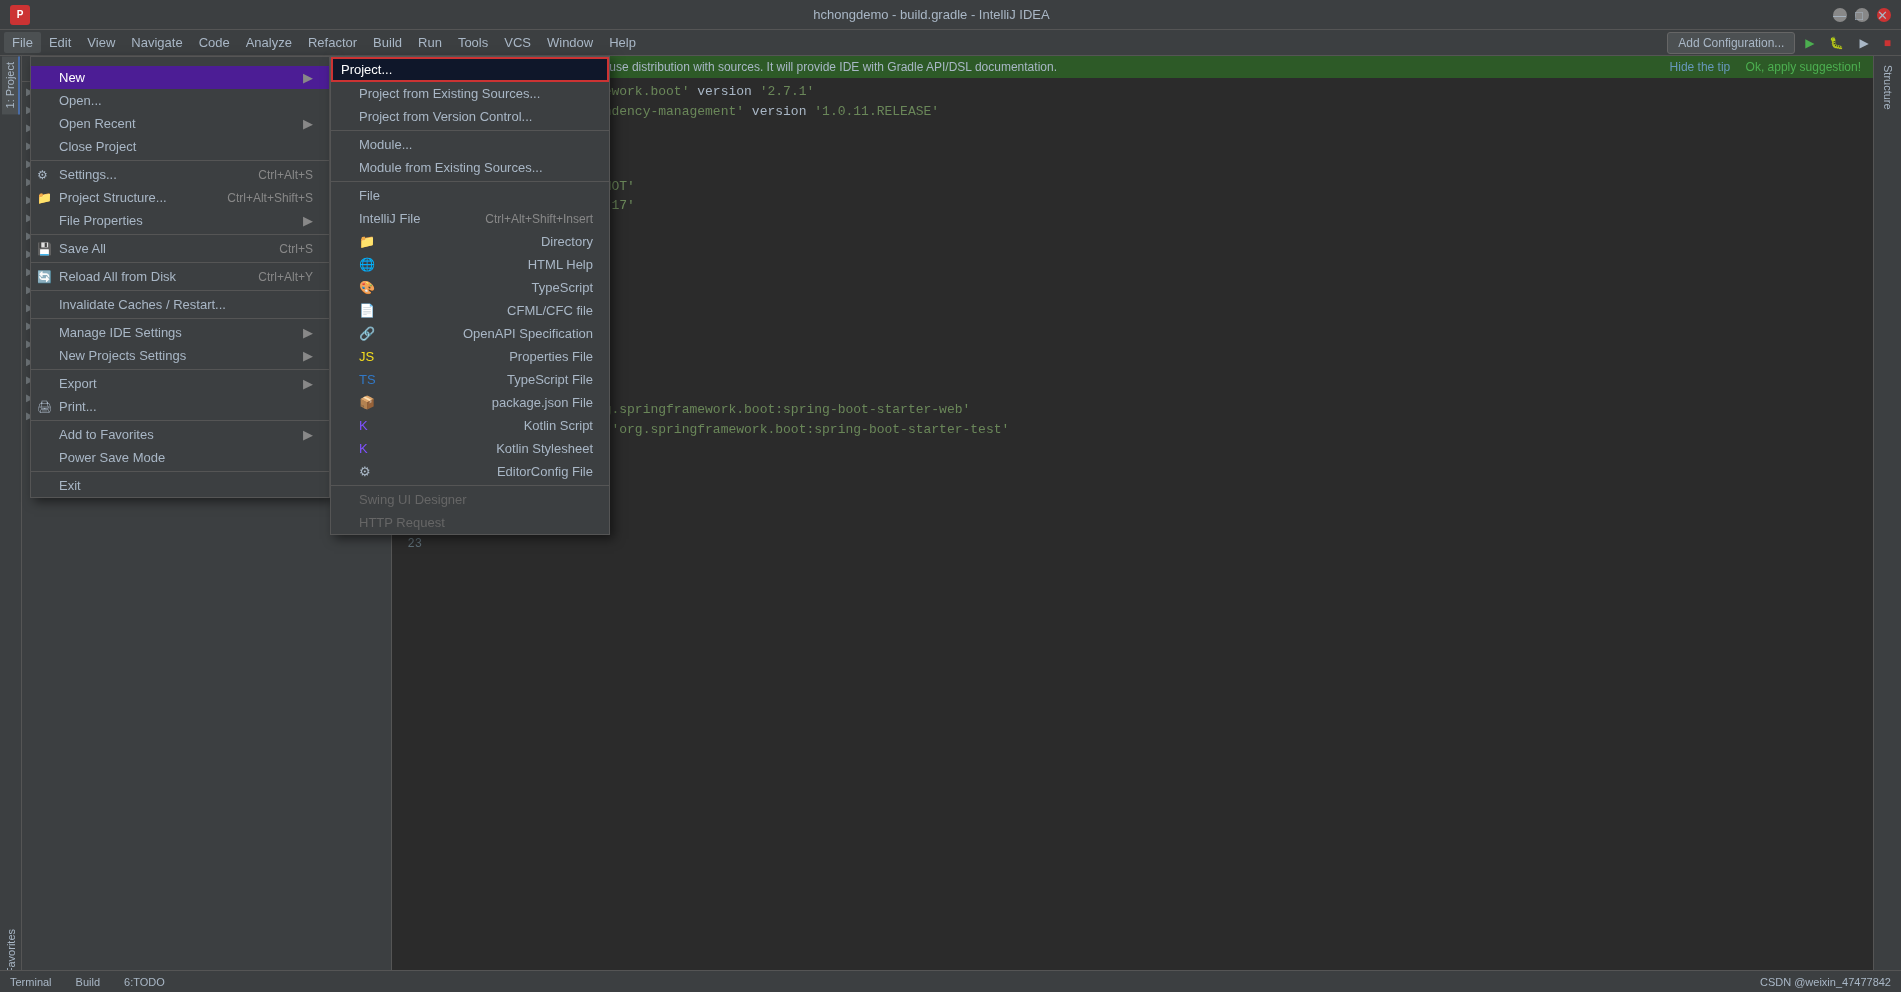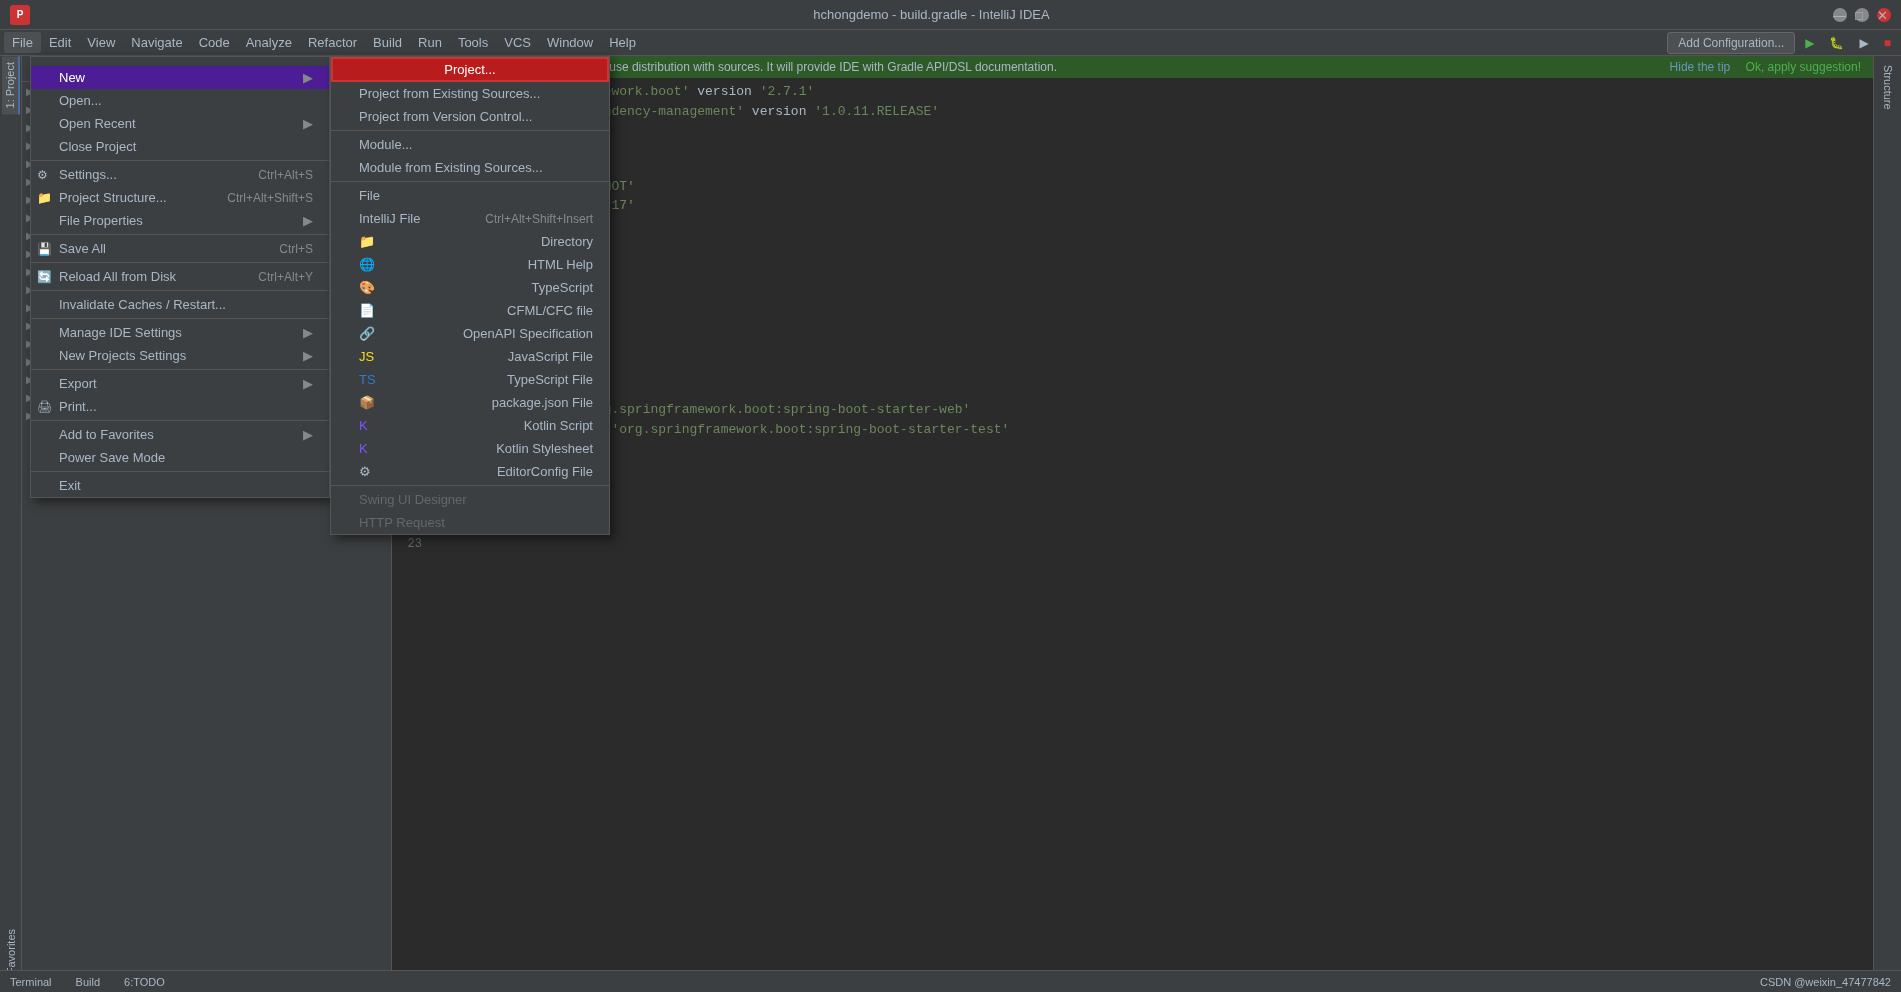--- a/index.html
+++ b/index.html
@@ -632,21 +632,21 @@
   <div class="menu-item">
     <span>Power Save Mode</span>
   </div>
   <div class="menu-separator"></div>
   <div class="menu-item">
     <span>Exit</span>
   </div>
 </div>
 
 <div class="new-submenu">
-  <div class="menu-item" style="background:#b91c1c; color:#fff; border:2px solid #cc3333; padding:3px 8px;justify-content:center;">
+  <div class="menu-item" style="background:#0f172a; color:#fff; border:2px solid #cc3333; padding:3px 8px;">
     <span>Project...</span>
   </div>
   <div class="menu-item">
     <span>Project from Existing Sources...</span>
   </div>
   <div class="menu-item">
     <span>Project from Version Control...</span>
   </div>
   <div class="menu-separator"></div>
   <div class="menu-item">
@@ -678,21 +678,21 @@
   <div class="menu-item">
     <span style="margin-right:4px;">📄</span>
     <span>CFML/CFC file</span>
   </div>
   <div class="menu-item">
     <span style="margin-right:4px;">🔗</span>
     <span>OpenAPI Specification</span>
   </div>
   <div class="menu-item">
     <span style="color:#f7df1e; margin-right:4px;">JS</span>
-    <span>JavaScript File</span>
+    <span>Properties File</span>
   </div>
   <div class="menu-item">
     <span style="color:#3178c6; margin-right:4px;">TS</span>
     <span>TypeScript File</span>
   </div>
   <div class="menu-item">
     <span style="margin-right:4px;">📦</span>
     <span>package.json File</span>
   </div>
   <div class="menu-item">

